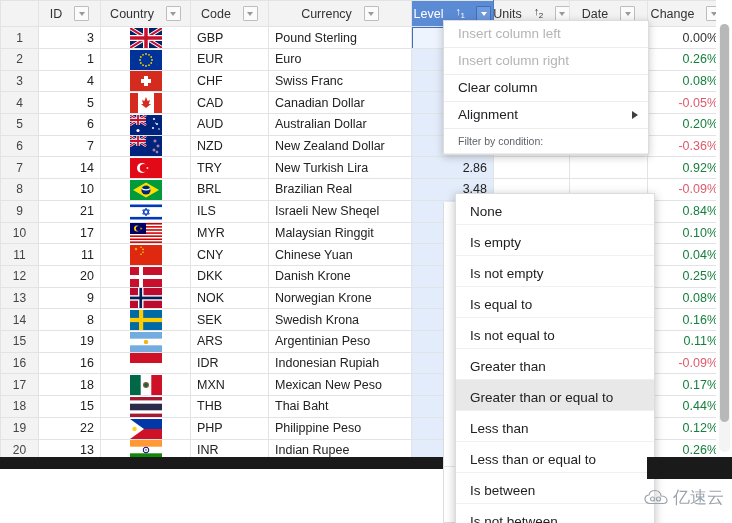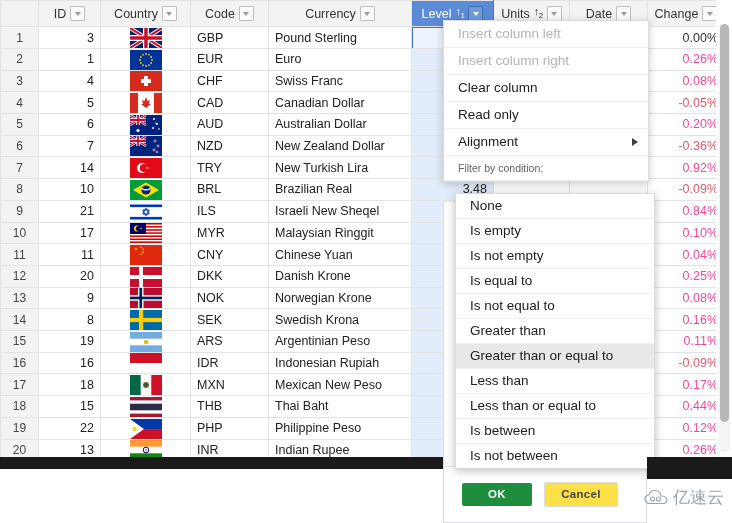--- a/index.html
+++ b/index.html
@@ -32,21 +32,21 @@
 
   thead th{
     background:#f3f3f3;color:#333;font-size:12.5px;
     border-top:1px solid #d9d9d9;border-bottom:1px solid #c9c9c9;
     text-align:center;position:relative;height:23px;line-height:23px;
   }
   thead th.corner{background:#f3f3f3;}
   thead th.sel{
     background:#5c8bd6;color:#fff;border-left:1px solid #4a79c4;border-right:1px solid #4a79c4;
   }
-  .hdr-wrap{display:flex;align-items:center;justify-content:center;gap:4px;height:100%;}
+  .hdr-wrap{display:flex;align-items:center;justify-content:center;gap:12px;height:100%;}
   .hdr-label{font-size:12.5px;}
   .sort-ind{font-size:11px;letter-spacing:-0.5px;}
   .sort-ind sub{font-size:8px;}
   .filt-btn{
     width:13px;height:13px;border:1px solid #bdbdbd;background:#fbfbfb;border-radius:1px;
     display:inline-flex;align-items:center;justify-content:center;flex:0 0 auto;
   }
   .filt-btn i{
     display:block;width:0;height:0;border-left:3px solid transparent;border-right:3px solid transparent;
     border-top:4px solid #9a9a9a;
@@ -54,21 +54,21 @@
   thead th.sel .filt-btn{border-color:#3f6fb8;background:#6f9adc;}
   thead th.sel .filt-btn i{border-top-color:#ffffff;}
 
   td.rownum{background:#f3f3f3;color:#444;text-align:center;font-size:12px;border-right:1px solid #d5d5d5;}
   td.num{text-align:right;}
   td.txt{text-align:left;}
   td.levelcell{text-align:right;background:#e3ecfa;border-left:1px solid #a4c0ea;border-right:1px solid #a4c0ea;}
   tr:first-child td.levelcell{box-shadow:inset 0 1px 0 0 #3e6fc4, inset 1px 0 0 0 #3e6fc4, inset -1px 0 0 0 #3e6fc4;background:#eef4fd;}
   td.flagcell{padding:0;text-align:center;vertical-align:middle;background:#fff;}
   td.chg{text-align:right;}
-  .up{color:#ec4899;}
+  .up{color:#15803d;}
   .down{color:#dd5a6b;}
   .zero{color:#333;}
 
   
   .flag{display:inline-block;width:32px;height:20px;vertical-align:middle;position:relative;overflow:hidden;}
 
   
   .vscroll{position:absolute;right:2px;top:24px;width:11px;height:428px;background:#f4f4f4;border-radius:6px;}
   .vscroll .thumb{position:absolute;left:1px;top:0;width:9px;height:398px;background:#b8b8b8;border-radius:5px;}
   .bottombar{position:absolute;left:0;top:457px;width:732px;height:12px;background:#1a1a1a;}
@@ -115,21 +115,21 @@
   }
 
   
   .submenu{
     position:absolute;left:455px;top:193px;width:198px;
     background:#fff;border:1px solid #dadce0;
     box-shadow:0 2px 9px rgba(0,0,0,.25);
     font-size:13.5px;color:#202124;z-index:40;
   }
   .sub-item{
-    height:24px;line-height:24px;padding:0 0 0 14px;white-space:nowrap;
+    height:24px;line-height:24px;padding:6px 0 0 14px;white-space:nowrap;
     border-bottom:1px solid #f0f0f0;
   }
   .sub-item:last-child{border-bottom:none;}
   .sub-item.hl{background:#e8e8e8;}
 
   
   .dlgfooter{
     position:absolute;left:443px;top:466px;width:204px;height:57px;
     background:#fff;border:1px solid #dadce0;border-top:1px solid #e6e6e6;z-index:28;
     display:flex;align-items:center;gap:12px;padding-left:18px;box-sizing:border-box;
@@ -610,21 +610,20 @@
       <span>1.3097</span>
     </div>
     <div class="valuescroll"></div>
   </div>
 
   <div class="ctxmenu">
     <div id="ctx-items">
         <div class="ctx-item disabled"><span>Insert column left</span></div>
         <div class="ctx-item disabled"><span>Insert column right</span></div>
         <div class="ctx-item"><span>Clear column</span></div>
-        <div class="ctx-item"><span>Read only</span></div>
         <div class="ctx-item"><span>Alignment</span><span class="arrow"></span></div>
       </div>
     <div class="ctx-section">Filter by condition:</div>
   </div>
 
   <div class="submenu">
     <div id="sub-items">
         <div class="sub-item"><span>None</span></div>
         <div class="sub-item"><span>Is empty</span></div>
         <div class="sub-item"><span>Is not empty</span></div>

